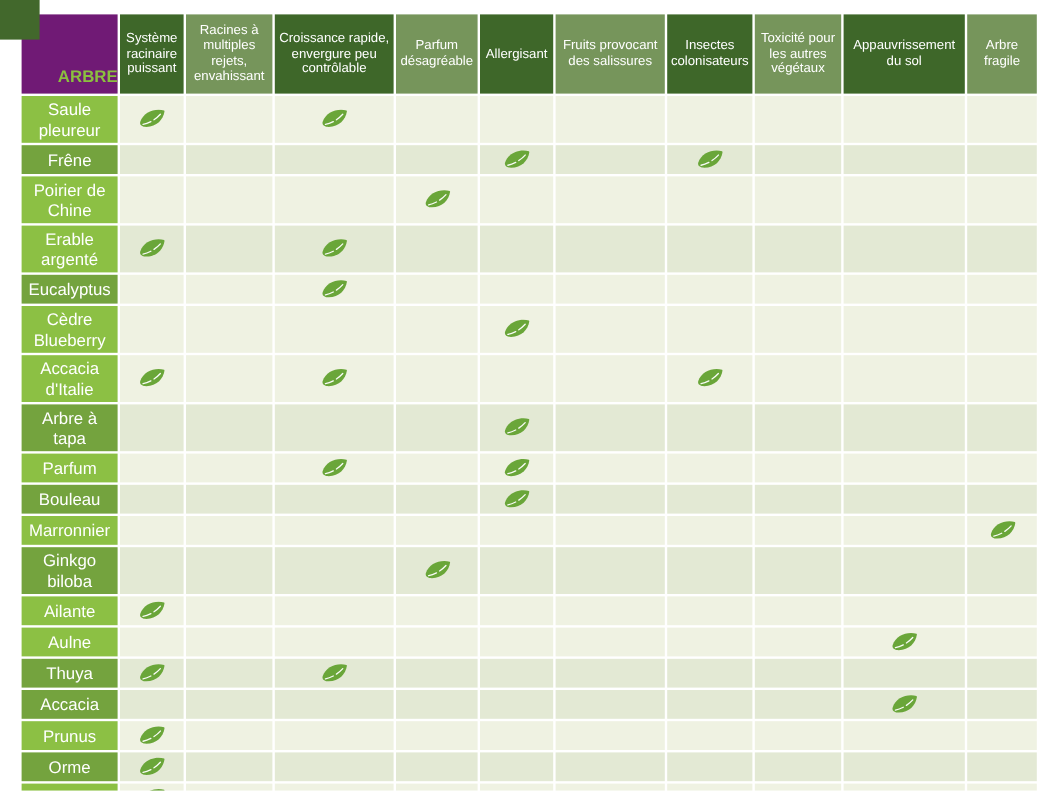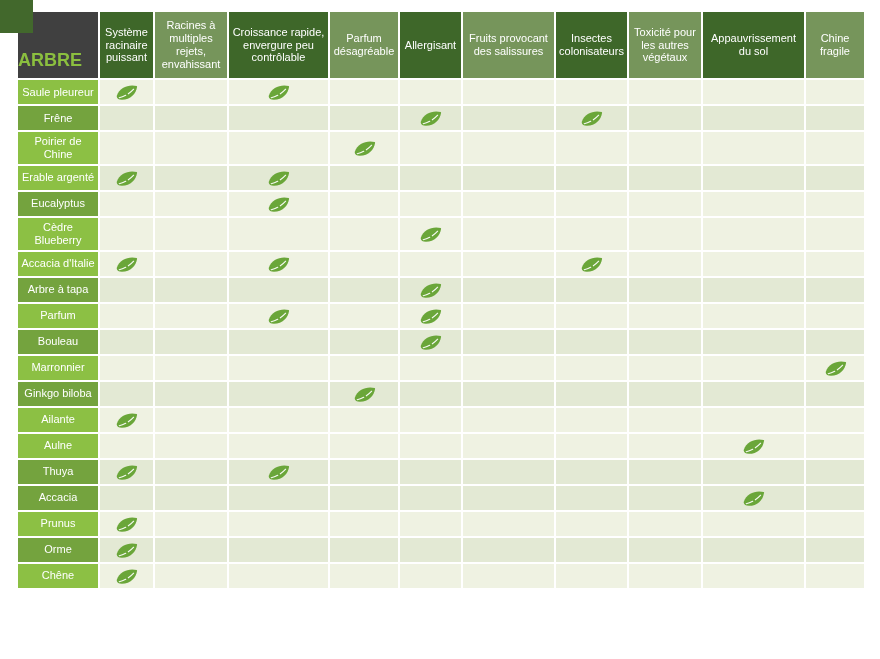--- a/index.html
+++ b/index.html
@@ -17,45 +17,45 @@
     width:33px;height:33px;
     background:var(--corner_square);
   }
   table.grid{
     border-collapse:separate;
     border-spacing:2px;
     table-layout:fixed;
   }
   th,td{margin:0;}
   th.arbre-cell{
-    background:#404040;
+    background:#701a75;
     vertical-align:bottom;
-    text-align:left;
+    text-align:right;
     color:var(--arbre_text);
-    font-size:18px;
+    font-size:14px;
     font-weight:bold;
     padding:0 0 7px 0;
   }
   th.col-header{
     color:#fff;
     font-weight:normal;
     font-size:11px;
     line-height:1.18;
     text-align:center;
     vertical-align:middle;
     height:62px;
     padding:2px 3px;
     overflow:hidden;
   }
   th.col-header.dark{background:var(--header_dark);}
   th.col-header.medium{background:var(--header_medium);}
   th.row-name{
     color:#fff;
     font-weight:normal;
-    font-size:11px;
+    font-size:14px;
     line-height:1.18;
     text-align:center;
     vertical-align:middle;
     padding:3px 2px;
     overflow:hidden;
   }
   th.row-name.light{background:var(--name_light);}
   th.row-name.dark{background:var(--name_dark);}
   td.cell{
     height:24px;
@@ -98,21 +98,21 @@
         </th>
       <th class="col-header dark">Système racinaire puissant</th>
           <th class="col-header medium">Racines à multiples rejets, envahissant</th>
           <th class="col-header dark">Croissance rapide, envergure peu contrôlable</th>
           <th class="col-header medium">Parfum désagréable</th>
           <th class="col-header dark">Allergisant</th>
           <th class="col-header medium">Fruits provocant des salissures</th>
           <th class="col-header dark">Insectes colonisateurs</th>
           <th class="col-header medium">Toxicité pour les autres végétaux</th>
           <th class="col-header dark">Appauvrissement du sol</th>
-          <th class="col-header medium">Chine fragile</th>
+          <th class="col-header medium">Arbre fragile</th>
         </tr>
     </thead>
     <tbody id="body">
         <tr>
     <th class="row-name light">Saule pleureur</th>
   <td class="cell light"><svg class="leaf" width="23" height="16" viewBox="0 0 23 16" aria-hidden="true">
     <path class="blade" d="M21.8 1.1 C14.2 -1.1 4.4 2.5 1.9 10.5 C1.1 13.1 3.3 14.8 6.9 14.8 C15.6 14.8 21.1 8.7 22.1 1.8 Z"></path>
     <path class="vein" d="M4.2 12.7 C9.0 11.9 15.0 8.5 19.1 3.7"></path>
   </svg></td>
           <td class="cell light"></td>

